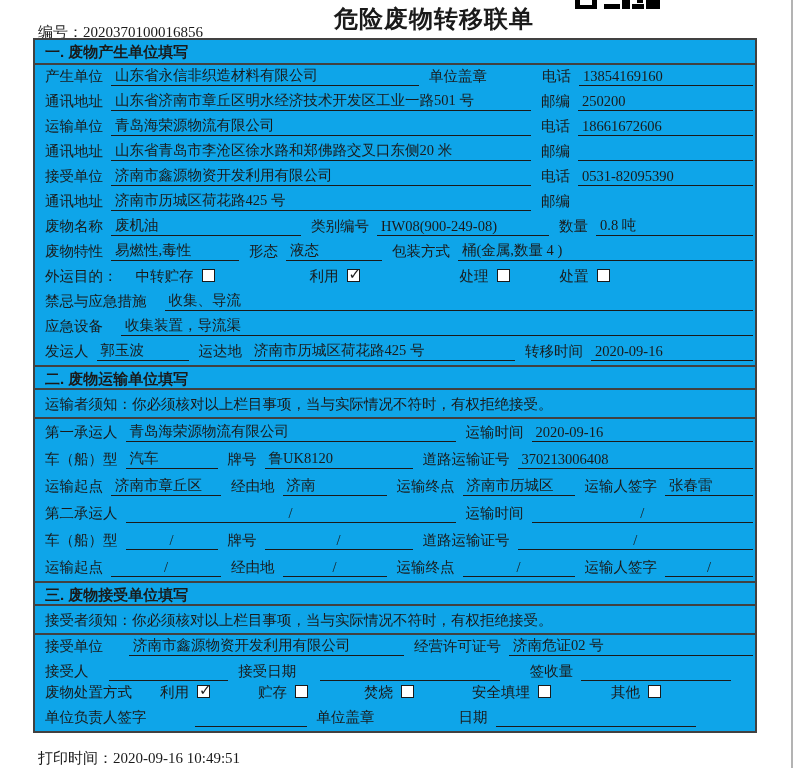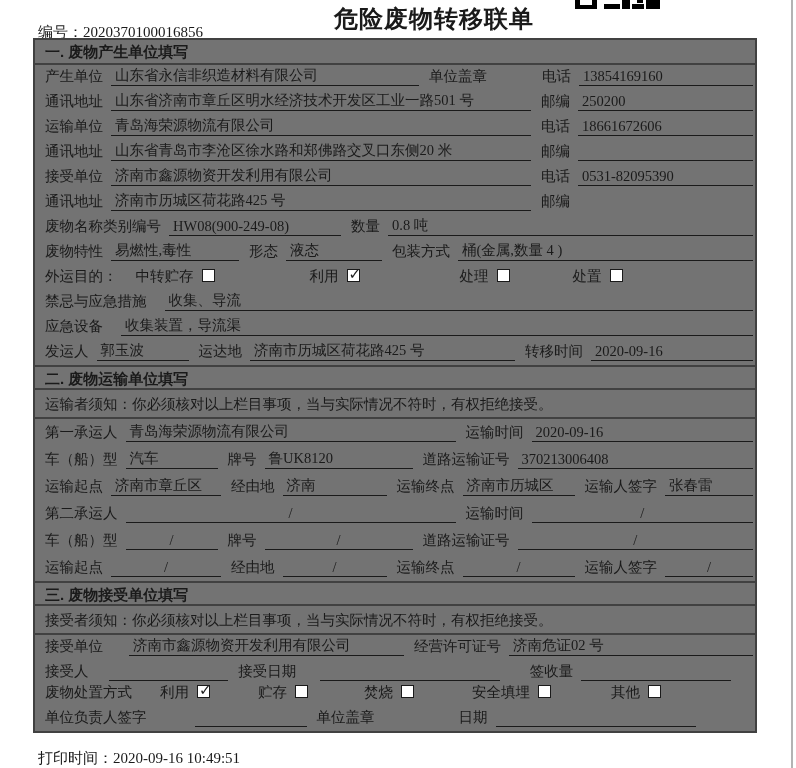--- a/index.html
+++ b/index.html
@@ -13,21 +13,21 @@
 
   .doc-number { position: absolute; left: 38px; top: 11px; font-size: 15px; white-space: nowrap; margin-top: 12px; }
   .doc-title {
     position: absolute; left: 334px; top: 3px; font-size: 24px; font-weight: bold;
     font-family: "Liberation Sans", "DejaVu Sans", sans-serif; letter-spacing: 1px; white-space: nowrap;
   }
   .qr { position: absolute; left: 575px; top: 0; width: 90px; height: 10px; }
   .qr i { position: absolute; background: #000; }
   .qr i.w { background: #fff; }
 
-  .form { position: absolute; left: 33px; top: 38px; width: 724px; border: 2px solid #414141; background: #737373; }
+  .form { position: absolute; left: 33px; top: 38px; width: 724px; border: 2px solid #414141; background: #0ea5e9; }
   .sec-h {
     height: 25px; line-height: 22px; padding: 1px 10px 0; font-weight: bold; font-size: 15px;
     font-family: "Liberation Sans", "DejaVu Sans", sans-serif;
     border-bottom: 2px solid #414141; white-space: nowrap;
   }
   .sec-h.mid { border-top: 2px solid #414141; }
   .notice { height: 29px; padding: 5px 10px 0; font-size: 14.5px; border-bottom: 2px solid #414141; white-space: nowrap; }
 
   .row { display: flex; align-items: flex-end; padding: 0 10px 4px 10px; font-size: 14.5px; white-space: nowrap; }
   .s1 { height: 25px; }
@@ -116,20 +116,21 @@
   </div>
 
   <div class="row s1">
     <span class="lbl">通讯地址</span>
     <span class="fill" style="width:420px">济南市历城区荷花路425 号</span>
     <span class="lbl">邮编</span>
   </div>
 
   <div class="row s1">
     <span class="lbl">废物名称</span>
+    <span class="fill" style="width:190px">废机油</span>
     <span class="lbl">类别编号</span>
     <span class="fill" style="width:172px">HW08(900-249-08)</span>
     <span class="lbl">数量</span>
     <span class="fill grow">0.8 吨</span>
   </div>
 
   <div class="row s1">
     <span class="lbl">废物特性</span>
     <span class="fill" style="width:128px">易燃性,毒性</span>
     <span class="lbl">形态</span>
@@ -145,21 +146,21 @@
       <span class="cbx"></span>
     </span>
     <span class="cb-item" style="margin-left:95px">
       <span class="lbl">利用</span>
       <span class="cbx checked"></span>
     </span>
     <span class="cb-item" style="margin-left:100px">
       <span class="lbl">处理</span>
       <span class="cbx"></span>
     </span>
-    <span class="cb-item" style="margin-left:63px">
+    <span class="cb-item" style="margin-left:50px">
       <span class="lbl">处置</span>
       <span class="cbx"></span>
     </span>
   </div>
 
 
   <div class="row s1">
     <span class="lbl">禁忌与应急措施</span>
     <span class="fill grow" style="margin-left:18px">收集、导流</span>
   </div>

